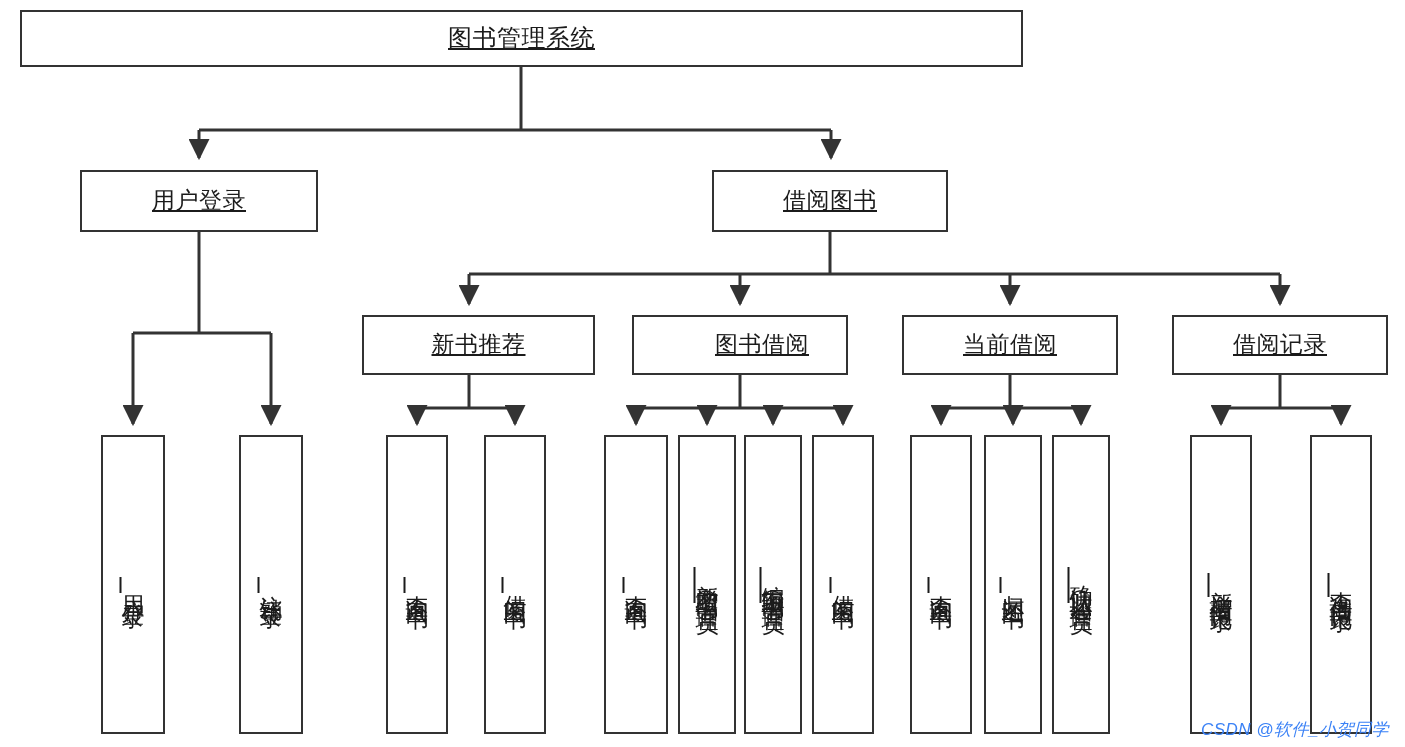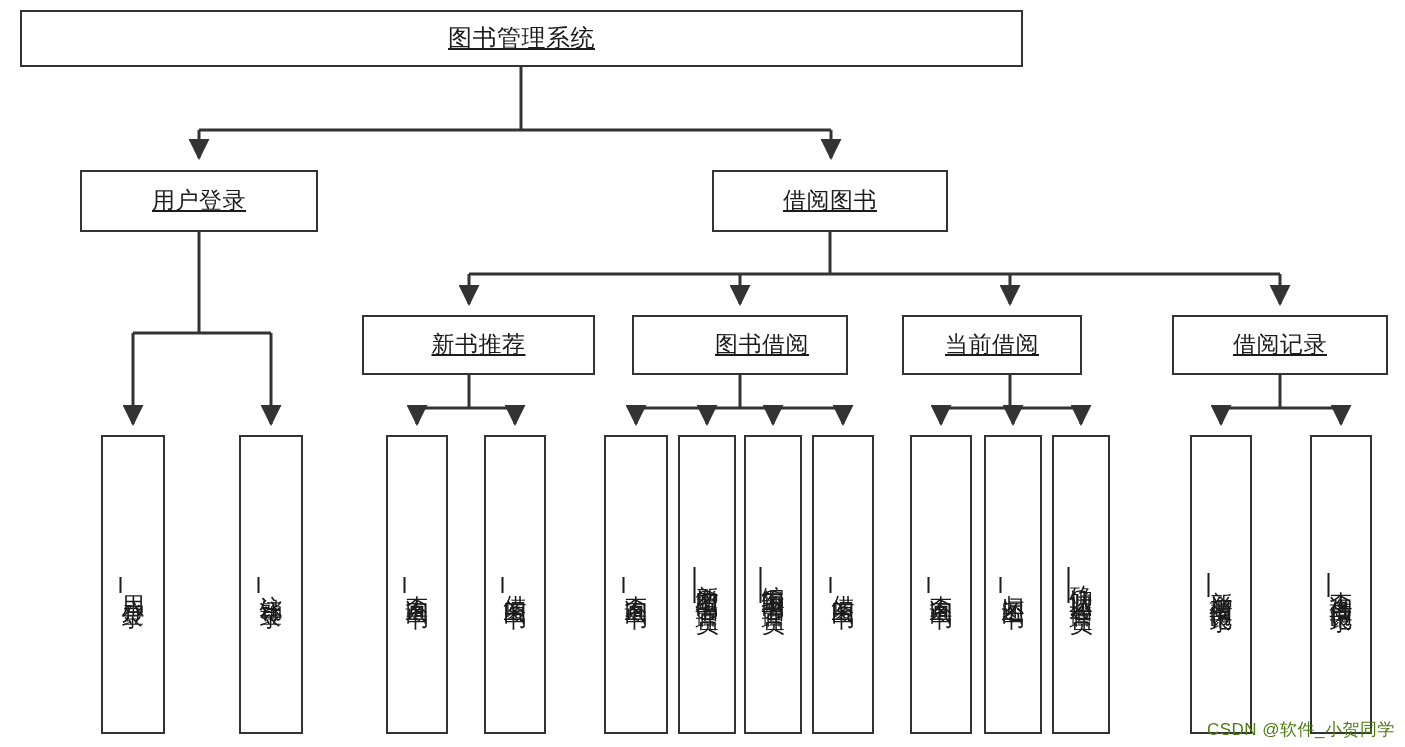--- a/index.html
+++ b/index.html
@@ -131,21 +131,21 @@
   <div class="node horiz" style="left: 712px; top: 170px; width: 236px; height: 62px; border-color: rgb(51, 51, 51); background: rgb(255, 255, 255); color: rgb(27, 27, 27);">
     <span class="lbl">借阅图书</span>
   </div>
 
   <div class="node horiz" style="left: 362px; top: 315px; width: 233px; height: 60px; border-color: rgb(51, 51, 51); background: rgb(255, 255, 255); color: rgb(27, 27, 27);">
     <span class="lbl">新书推荐</span>
   </div>
   <div class="node horiz" style="left: 632px; top: 315px; width: 216px; height: 60px; border-color: rgb(51, 51, 51); background: rgb(255, 255, 255); color: rgb(27, 27, 27); padding-left: 44px;">
     <span class="lbl">图书借阅</span>
   </div>
-  <div class="node horiz" style="left: 902px; top: 315px; width: 180px; height: 60px; border-color: rgb(51, 51, 51); background: rgb(255, 255, 255); color: rgb(27, 27, 27);">
+  <div class="node horiz" style="left: 902px; top: 315px; width: 216px; height: 60px; border-color: rgb(51, 51, 51); background: rgb(255, 255, 255); color: rgb(27, 27, 27);">
     <span class="lbl">当前借阅</span>
   </div>
   <div class="node horiz" style="left: 1172px; top: 315px; width: 216px; height: 60px; border-color: rgb(51, 51, 51); background: rgb(255, 255, 255); color: rgb(27, 27, 27);">
     <span class="lbl">借阅记录</span>
   </div>
 
   <div class="node vert" style="left: 101px; top: 435px; width: 64px; height: 299px; border-color: rgb(51, 51, 51); background: rgb(255, 255, 255); color: rgb(27, 27, 27);">
     <span class="lbl">用户登录</span>
   </div>
   <div class="node vert" style="left: 239px; top: 435px; width: 64px; height: 299px; border-color: rgb(51, 51, 51); background: rgb(255, 255, 255); color: rgb(27, 27, 27);">
@@ -178,15 +178,15 @@
   <div class="node vert" style="left: 1052px; top: 435px; width: 58px; height: 299px; border-color: rgb(51, 51, 51); background: rgb(255, 255, 255); color: rgb(27, 27, 27);">
     <span class="lbl">确认归还（管理员）</span>
   </div>
   <div class="node vert" style="left: 1190px; top: 435px; width: 62px; height: 299px; border-color: rgb(51, 51, 51); background: rgb(255, 255, 255); color: rgb(27, 27, 27);">
     <span class="lbl">新增借阅记录</span>
   </div>
   <div class="node vert" style="left: 1310px; top: 435px; width: 62px; height: 299px; border-color: rgb(51, 51, 51); background: rgb(255, 255, 255); color: rgb(27, 27, 27);">
     <span class="lbl">查询借阅记录</span>
   </div>
 
-  <div class="watermark" style="right: 10px; bottom: 6px; color: #4d7c0f;">CSDN @软件_小贺同学</div>
+  <div class="watermark" style="right: 16px; bottom: 6px; color: #3b82f6; font-style: italic;">CSDN @软件_小贺同学</div>
 
 </div>
 
 </body></html>

